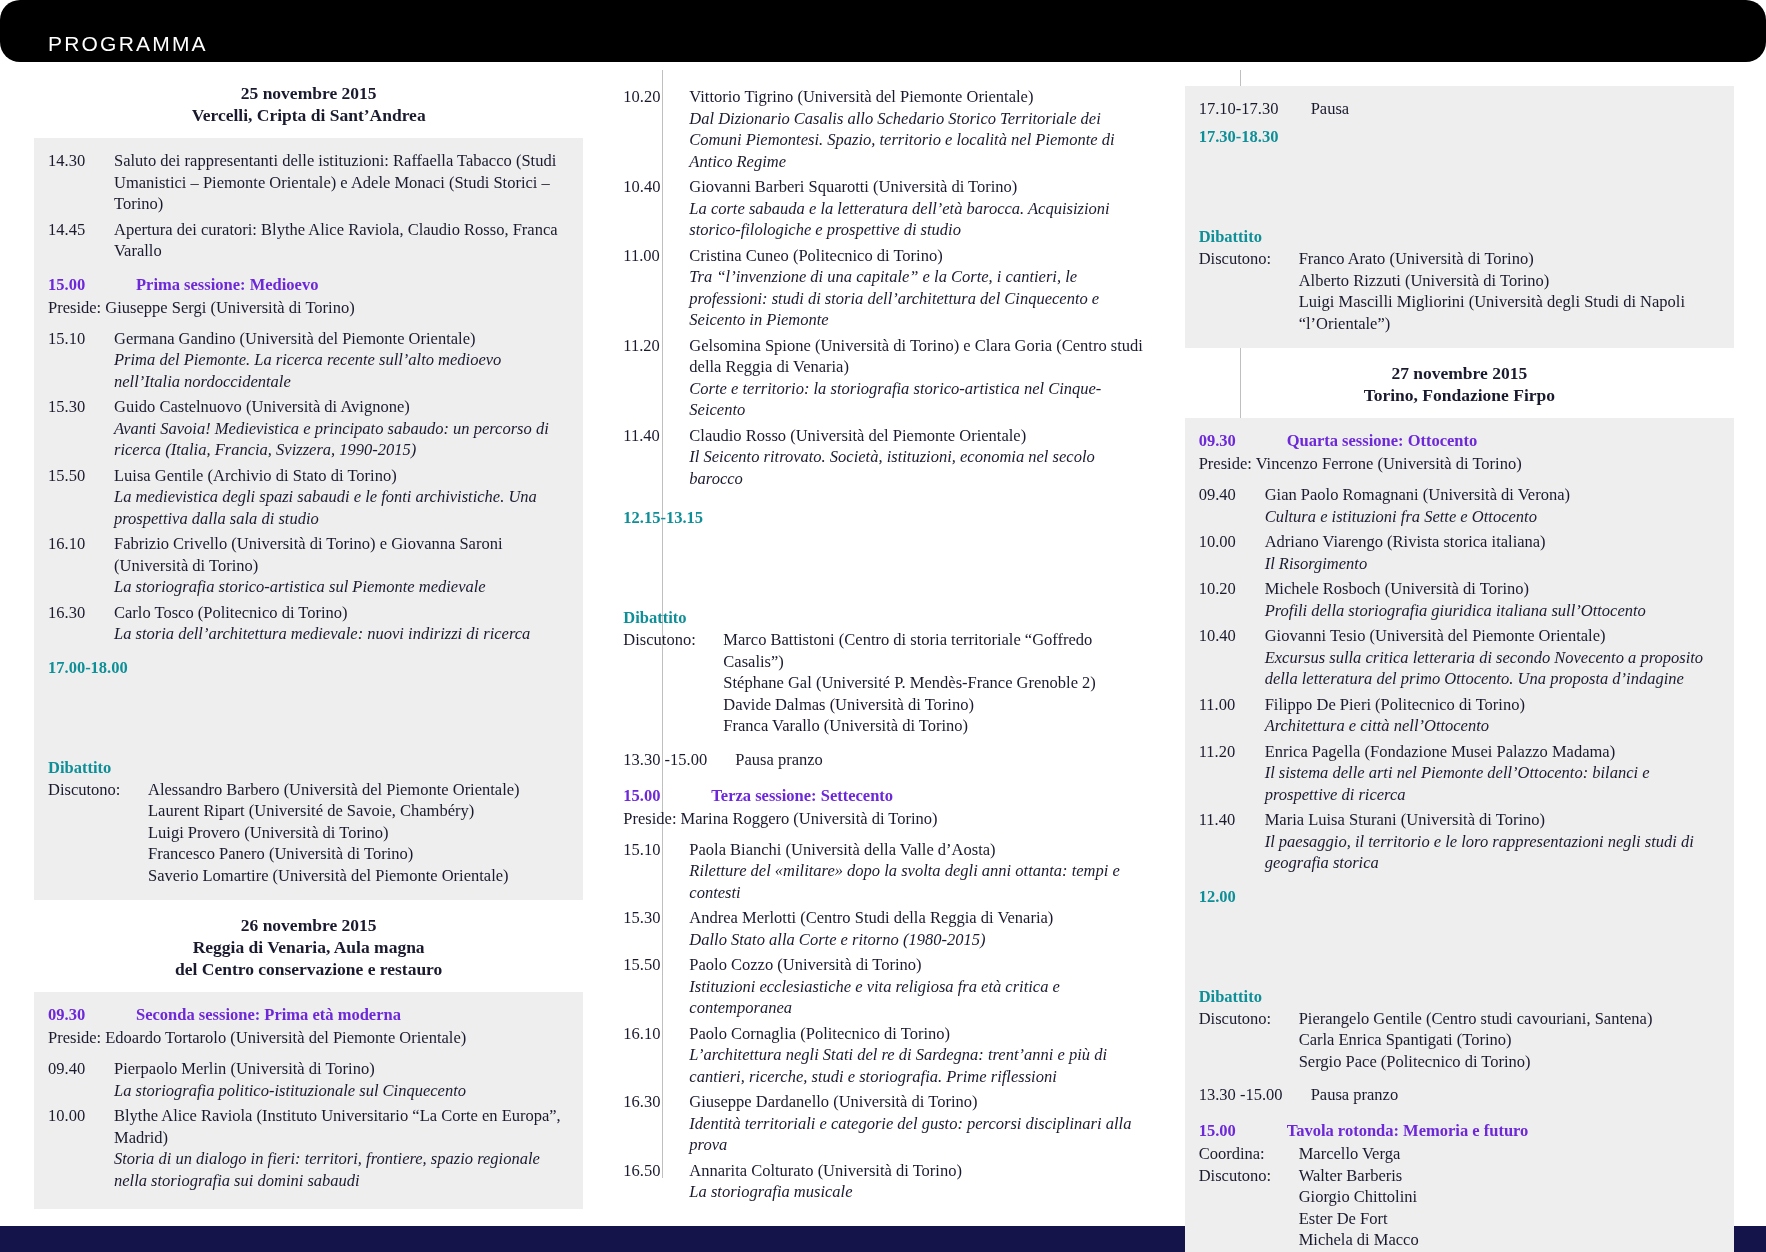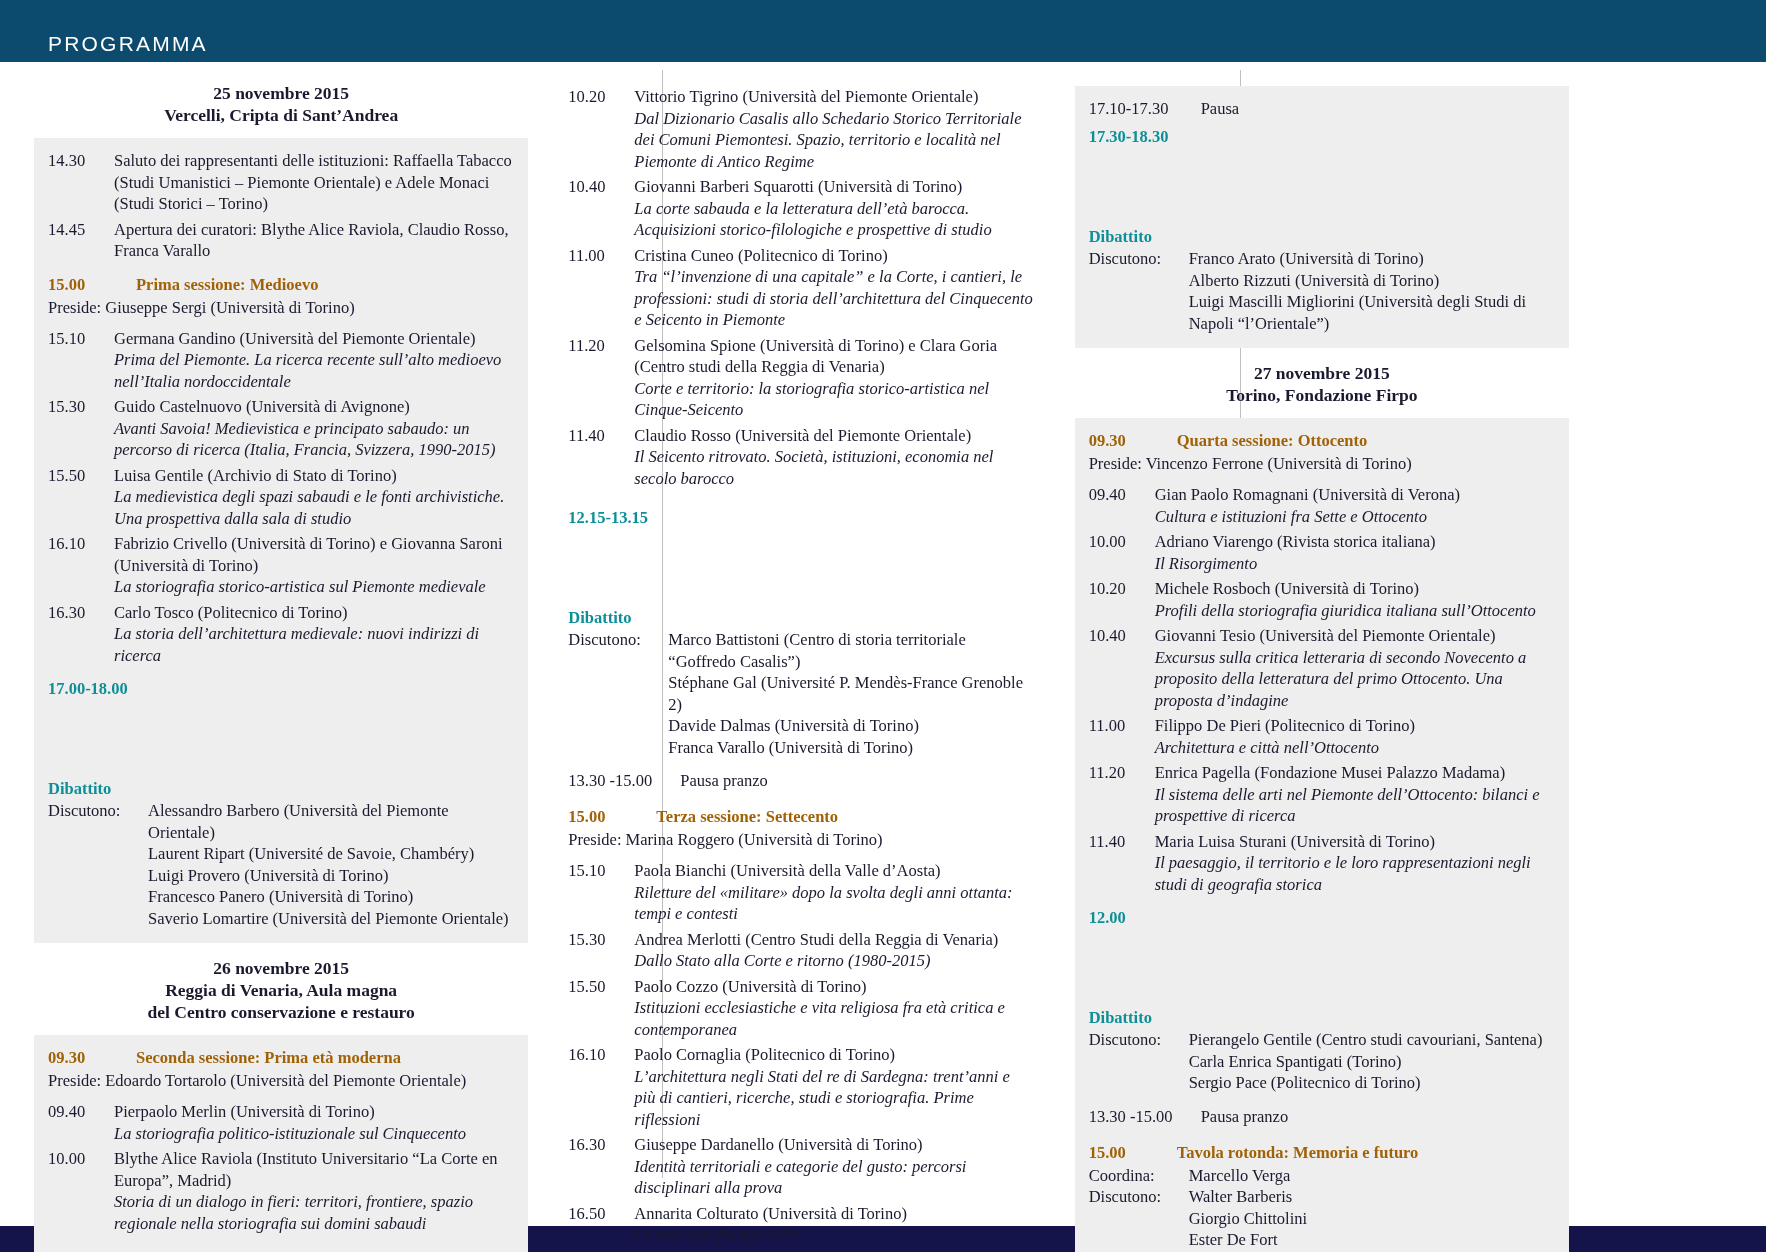--- a/index.html
+++ b/index.html
@@ -20,21 +20,22 @@
     width: 1766px;
     height: 1252px;
     background: #ffffff;
   }
   
   .top-band {
     position: absolute;
     left: 0; top: 0;
     width: 1766px;
     height: 62px;
-    background: #0c4a6e;
+    background: #000000;
+    border-radius: 20px;
   }
   .top-band .title {
     position: absolute;
     left: 48px;
     top: 32px;
     font-family: "Liberation Sans", sans-serif;
     font-size: 21px;
     letter-spacing: 2.2px;
     color: #ffffff;
     font-weight: 400;
@@ -45,21 +46,21 @@
     left: 0; bottom: 0;
     width: 1766px;
     height: 26px;
     background: #14144b;
   }
   
   .columns {
     position: absolute;
     left: 34px;
     top: 70px;
-    width: 1535px;
+    width: 1700px;
     height: 1150px;
     display: flex;
     gap: 26px;
   }
   .col {
     width: 552px;
     position: relative;
   }
   .col-sep {
     position: absolute;
@@ -82,21 +83,21 @@
     background: #eeeeee;
     padding: 12px 14px 14px 14px;
     margin-bottom: 14px;
   }
   .block.nobg {
     background: transparent;
     padding-left: 14px;
     padding-right: 14px;
   }
   .sess-head {
-    color: #a16207;
+    color: #6d28d9;
     font-weight: bold;
     font-size: 16.5px;
     line-height: 22px;
     margin-bottom: 1px;
   }
   .sess-head .tm { display: inline-block; min-width: 88px; }
   .preside {
     font-size: 16.5px;
     line-height: 21px;
     margin-bottom: 10px;

